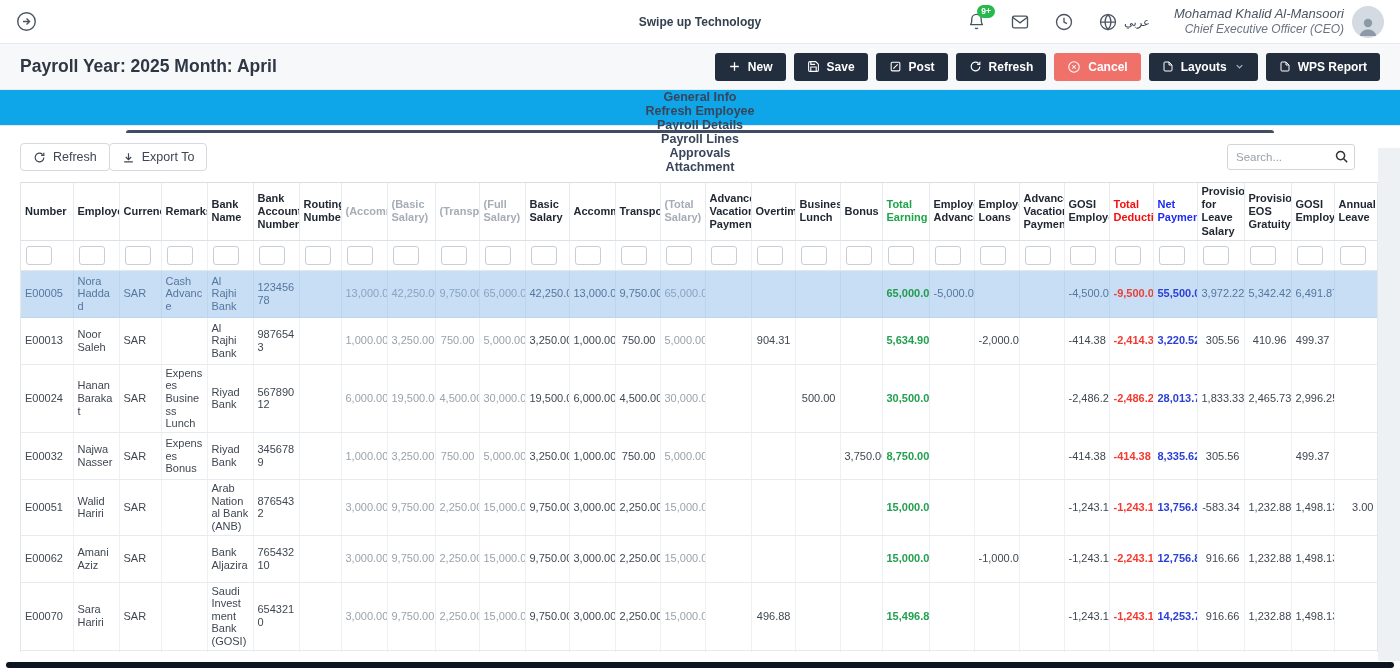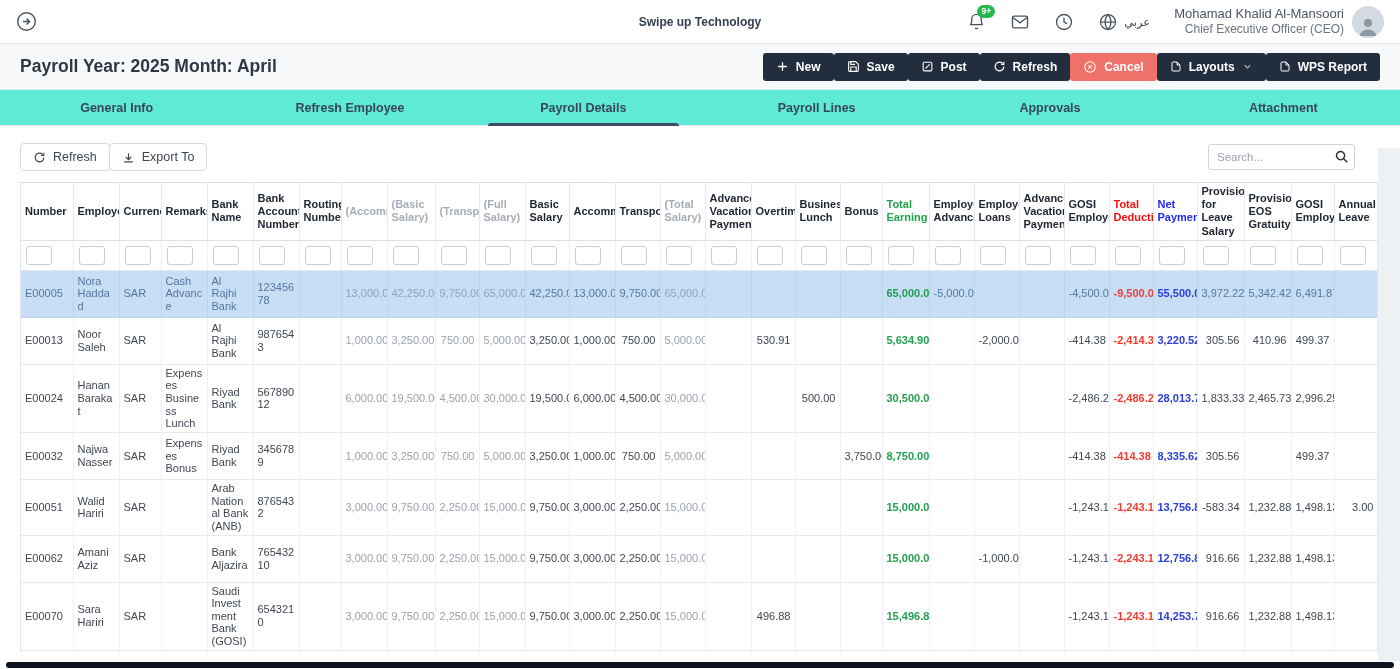--- a/index.html
+++ b/index.html
@@ -20,63 +20,63 @@
     font-size:12px; font-weight:700; color:#33404f; pointer-events:none;
   }
   .top-right { margin-left:auto; display:flex; align-items:center; gap:24px; }
   .icon-btn { position:relative; cursor:pointer; color:#4a5461; }
   .badge {
     position:absolute; top:-7px; right:-9px; background:#27b94e; color:#fff;
     font-size:8.5px; font-weight:700; border-radius:9px; padding:2px 4px; line-height:1;
   }
   .lang { display:flex; align-items:center; gap:6px; cursor:pointer; }
   .lang-label { font-size:11.5px; color:#3c4654; }
-  .user-block { display:flex; align-items:center; gap:8px; cursor:pointer; }
+  .user-block { display:flex; align-items:center; gap:8px; cursor:pointer;font-style:italic; }
   .user-text { text-align:right; line-height:1.25; }
   .user-name { font-size:13px; color:#4b5563; }
   .user-role { font-size:12px; color:#6b7280; }
   .avatar {
     width:32px; height:32px; border-radius:50%; background:#d4dae1;
     display:flex; align-items:flex-end; justify-content:center; overflow:hidden;
   }
 
   
   .titlebar {
     height:46px; background:#f7f8f9; border-bottom:1px solid #e8eaee;
     display:flex; align-items:center; padding:0 20px;
   }
   .page-title { font-size:17.5px; font-weight:700; color:#2e3744; margin:0; }
-  .actions { margin-left:auto; display:flex; }
+  .actions { margin-left:auto; display:flex; gap:8px; }
   .btn-dark {
     background:#222d3d; color:#fff; border:none; height:28px; border-radius:3px;
     display:inline-flex; align-items:center; gap:7px; padding:0 13px;
     font-size:12px; font-weight:700; font-family:inherit; cursor:pointer;
   }
   .btn-cancel { background:#f0716a; }
 
   
-  .tabbar { height:36px; background:#5eead4; border-bottom:1px solid #e6e8ec; display:flex; }
+  .tabbar { height:36px; background:#0ea5e9; border-bottom:1px solid #e6e8ec; display:flex;flex-direction:column; }
   .tab {
     flex:1; display:flex; align-items:center; justify-content:center;
     font-size:12.5px; font-weight:700; color:#39465a; position:relative; cursor:pointer;
   }
   .tab.active::after {
     content:''; position:absolute; bottom:-1px; left:9%; right:9%; height:3px;
     background:#3f4c63; border-radius:3px 3px 0 0;
   }
 
   
   .toolbar { margin:17px 45px 11px 20px; display:flex; align-items:center; }
   .btn-light {
     border:1px solid #d6dade; background:#fff; border-radius:4px; height:28px;
     padding:0 12px; display:inline-flex; align-items:center; gap:7px;
     font-size:12.5px; color:#3f4653; font-family:inherit; cursor:pointer;
   }
   .btn-light + .btn-light { margin-left:-1px; }
-  .search-wrap { margin-left:auto; position:relative; width:147px; height:26px; }
+  .search-wrap { margin-left:auto; position:relative; width:128px; height:26px; }
   .search-wrap input {
     width:100%; height:100%; border:1px solid #d2d6db; border-radius:3px;
     padding:0 26px 0 8px; font-size:11.5px; font-family:inherit; color:#444; outline:none;
   }
   .search-wrap input::placeholder { color:#9aa1ab; }
   .search-icon { position:absolute; right:6px; top:5px; color:#333; }
 
   
   .vgutter { position:absolute; top:148px; right:0; width:22px; height:513px; background:#eef1f4; }
   .grid-clip { margin:0 22px 0 20px; overflow:hidden; height:470px; border-top:1px solid #d9dde2; border-left:1px solid #e3e6ea; border-right:1px solid #e3e6ea; }
@@ -408,21 +408,21 @@
           <td class="txt vdark"></td>
           <td class="vgray">1,000.00</td>
           <td class="vgray">3,250.00</td>
           <td class="vgray">750.00</td>
           <td class="vgray">5,000.00</td>
           <td class="vdark">3,250.00</td>
           <td class="vdark">1,000.00</td>
           <td class="vdark">750.00</td>
           <td class="vgray">5,000.00</td>
           <td class="vdark"></td>
-          <td class="vdark">530.91</td>
+          <td class="vdark">904.31</td>
           <td class="vdark"></td>
           <td class="vdark"></td>
           <td class="vgreen">5,634.90</td>
           <td class="vdark"></td>
           <td class="vdark">-2,000.00</td>
           <td class="vdark"></td>
           <td class="vdark">-414.38</td>
           <td class="vred">-2,414.38</td>
           <td class="vblue">3,220.52</td>
           <td class="vdark">305.56</td>

